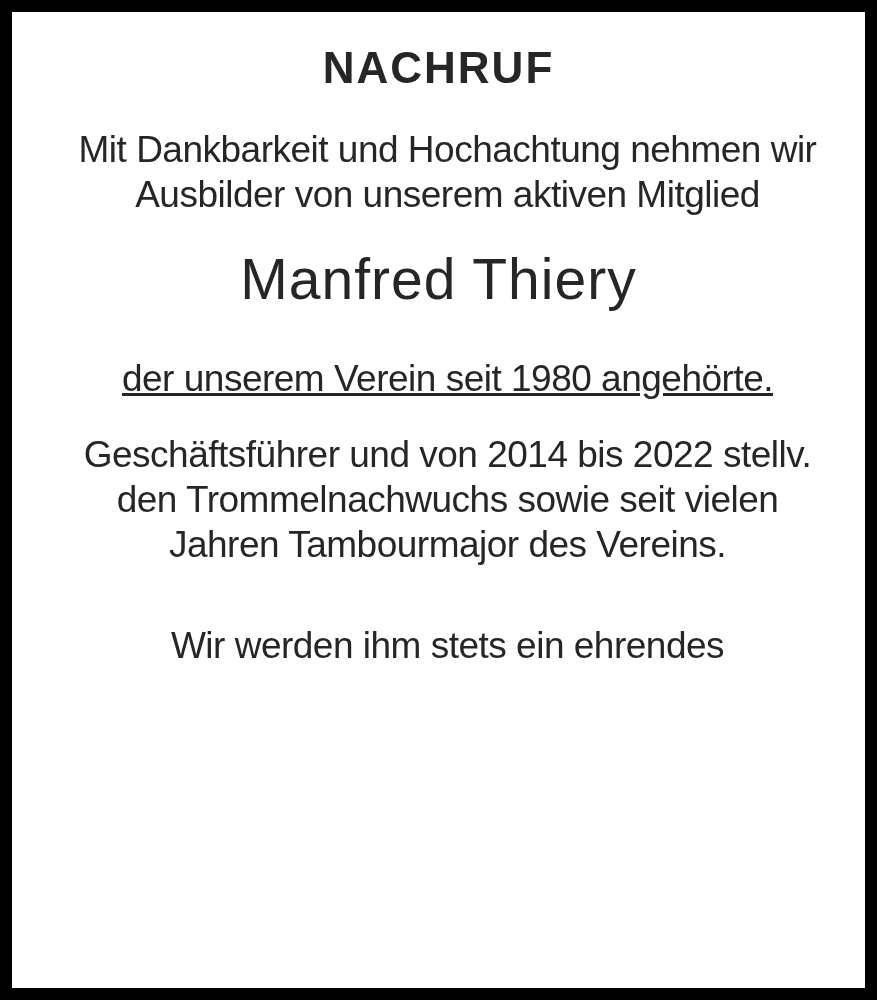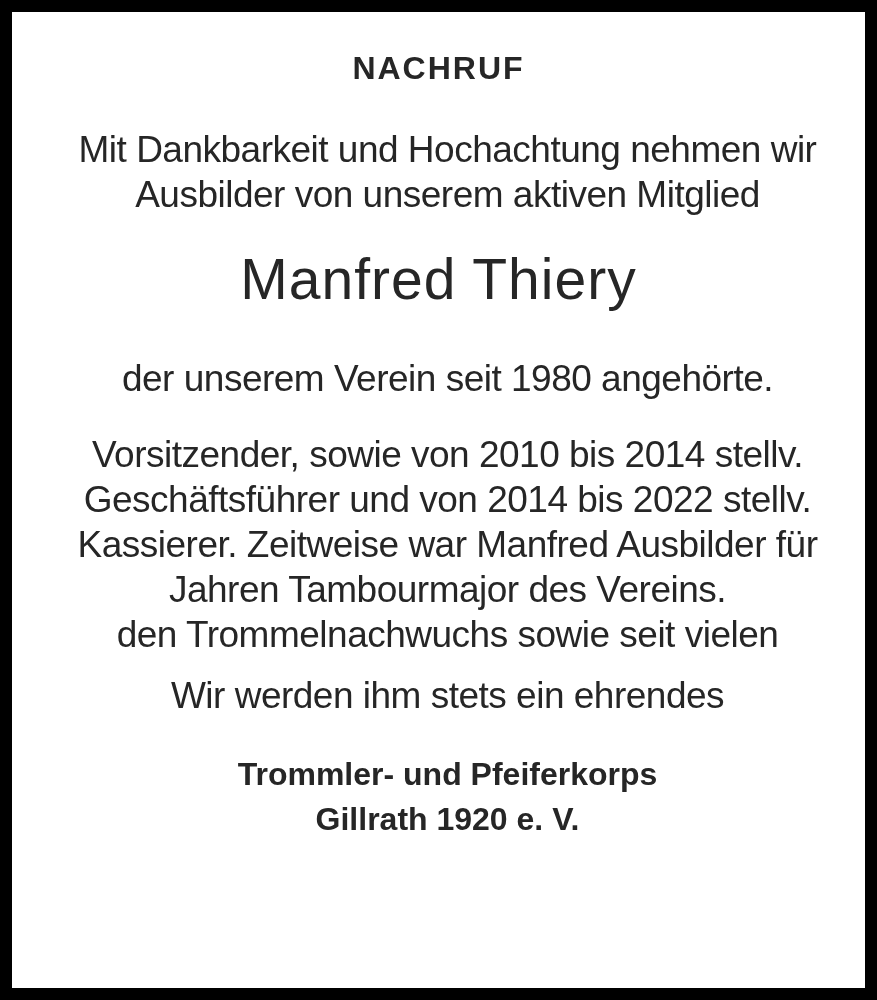--- a/index.html
+++ b/index.html
@@ -17,44 +17,45 @@
     overflow: hidden;
     font-family: "Liberation Sans", "DejaVu Sans", sans-serif;
     color: var(--text-color, #262626);
   }
   .content {
     width: 100%;
     text-align: center;
   }
   .notice-title {
     margin-top: 36px;
-    font-size: 32px;
+    font-size: 44px;
     line-height: 40px;
     font-weight: bold;
     letter-spacing: 2px;
   }
   .intro {
     margin-top: 39px;
   }
   .deceased-name {
     margin-top: 17px;
     font-size: 57px;
     line-height: 90px;
     font-weight: normal;
     letter-spacing: 1px;
     white-space: nowrap;
   }
   .membership {
     margin-top: 32px;
+    text-decoration: underline;
   }
   .bio {
     margin-top: 31px;
   }
   .closing {
-    margin-top: 16px;
+    margin-top: 56px;
   }
   .signature {
     margin-top: 34px;
     font-weight: bold;
   }
   .body-line {
     font-size: 37px;
     line-height: 45px;
     letter-spacing: -0.5px;
     white-space: nowrap;
@@ -79,30 +80,24 @@
       <div class="body-line">Ausbilder von unserem aktiven Mitglied</div>
     </div>
 
     <div class="deceased-name">Manfred Thiery</div>
 
     <div class="membership">
       <div class="body-line">der unserem Verein seit 1980 angehörte.</div>
     </div>
 
     <div class="bio">
-      <div class="body-line">Vorsitzender, sowie von 2010 bis 2014 stellv.</div>
       <div class="body-line">Geschäftsführer und von 2014 bis 2022 stellv.</div>
-      <div class="body-line">Kassierer. Zeitweise war Manfred Ausbilder für</div>
+      <div class="body-line">den Trommelnachwuchs sowie seit vielen</div>
       <div class="body-line">Jahren Tambourmajor des Vereins.</div>
-      <div class="body-line">den Trommelnachwuchs sowie seit vielen</div>
     </div>
 
     <div class="closing">
       <div class="body-line">Wir werden ihm stets ein ehrendes</div>
     </div>
 
-    <div class="signature">
-      <div class="body-line">Trommler- und Pfeiferkorps</div>
-      <div class="body-line">Gillrath 1920 e. V.</div>
-    </div>
 
   </div>
 </div>
 
 </body></html>

